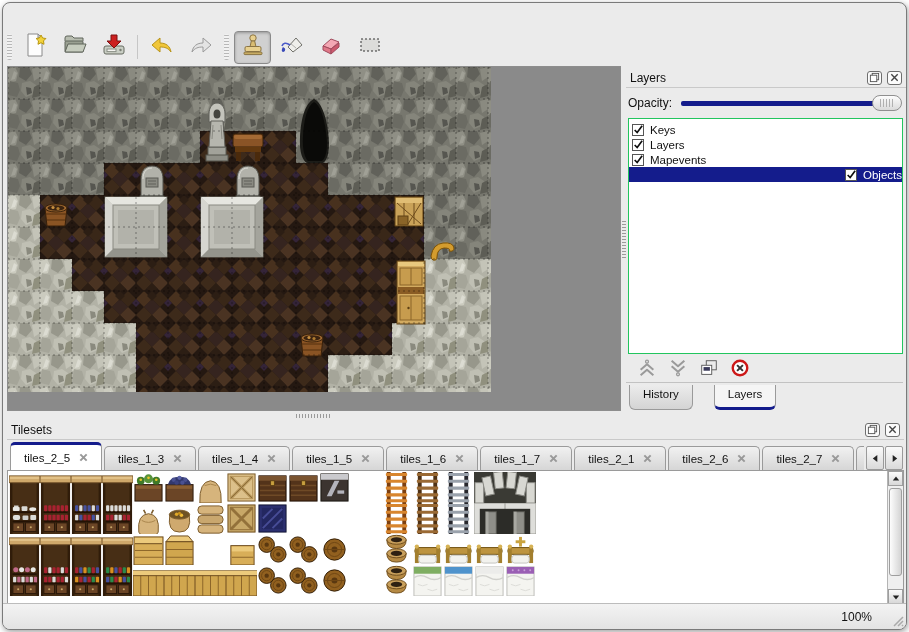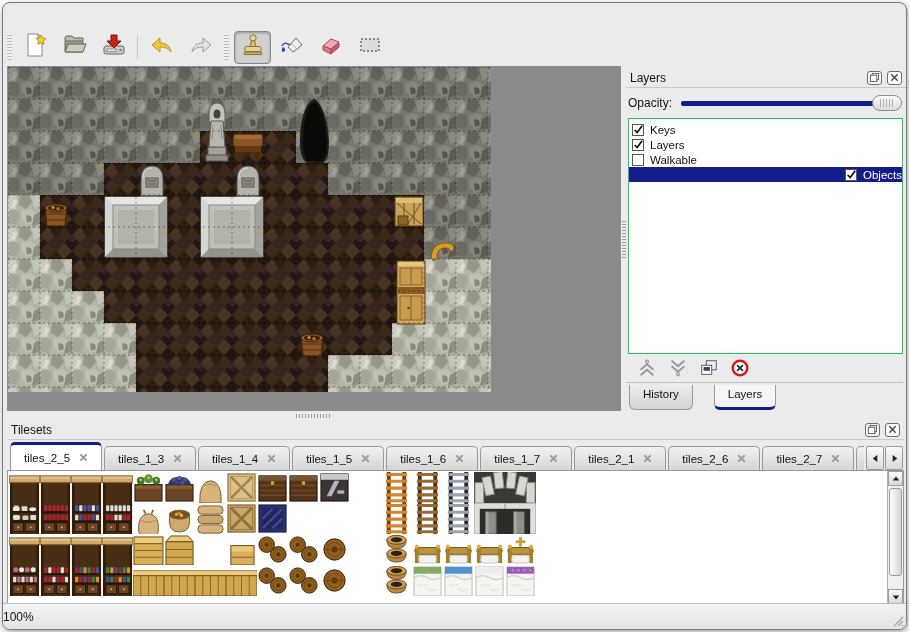--- a/index.html
+++ b/index.html
@@ -72,21 +72,21 @@
   .tiles-grid{position:absolute;left:1px;top:1px;display:grid;grid-template-columns:repeat(17,31px);grid-auto-rows:31px;}
   .tile-cell{width:31px;height:31px;}
   .tile-cell svg{display:block;width:31px;height:31px;}
   .vscroll{position:absolute;right:0;top:0;bottom:0;width:16px;background:#efefef;border-left:1px solid #b4b4b4;}
   .vs-btn{position:absolute;left:0;right:0;height:15px;background:linear-gradient(#fbfbfb,#d8d8d8);
     border:1px solid #9e9e9e;display:flex;align-items:center;justify-content:center;}
   .vs-thumb{position:absolute;left:1px;right:1px;top:17px;height:88px;border:1px solid #9e9e9e;border-radius:3px;
     background:linear-gradient(90deg,#fdfdfd,#d4d4d4);}
   
   .statusbar{position:absolute;left:0;right:0;bottom:0;height:26px;background:linear-gradient(#f3f3f3,#e3e3e3);
-    border-top:1px solid #bcbcbc;display:flex;align-items:center;}
+    border-top:1px solid #bcbcbc;display:flex;align-items:center;justify-content:flex-end;}
   .zoom-label{font-size:12px;margin-right:34px;}
   .resize-grip{position:absolute;right:2px;bottom:2px;}
 </style>
 </head>
 <body>
 
 <div class="window">
 
 
   <div class="toolbar" id="toolbar">
@@ -490,22 +490,26 @@
         </div>
         <div class="layer-row">
           <span class="cb">
             <svg width="12" height="12" viewBox="0 0 12 12">
               <path d="M2 6l3 3 6-8" stroke="#111" stroke-width="2" fill="none"></path>
             </svg>
           </span>
           <span>Layers</span>
         </div>
         <div class="layer-row">
-          <span class="cb"></span>
-          <span>Walkable</span>
+          <span class="cb">
+            <svg width="12" height="12" viewBox="0 0 12 12">
+              <path d="M2 6l3 3 6-8" stroke="#111" stroke-width="2" fill="none"></path>
+            </svg>
+          </span>
+          <span>Mapevents</span>
         </div>
         <div class="layer-row selected">
           <span class="cb">
             <svg width="12" height="12" viewBox="0 0 12 12">
               <path d="M2 6l3 3 6-8" stroke="#111" stroke-width="2" fill="none"></path>
             </svg>
           </span>
           <span>Objects</span>
         </div>
       </div>

